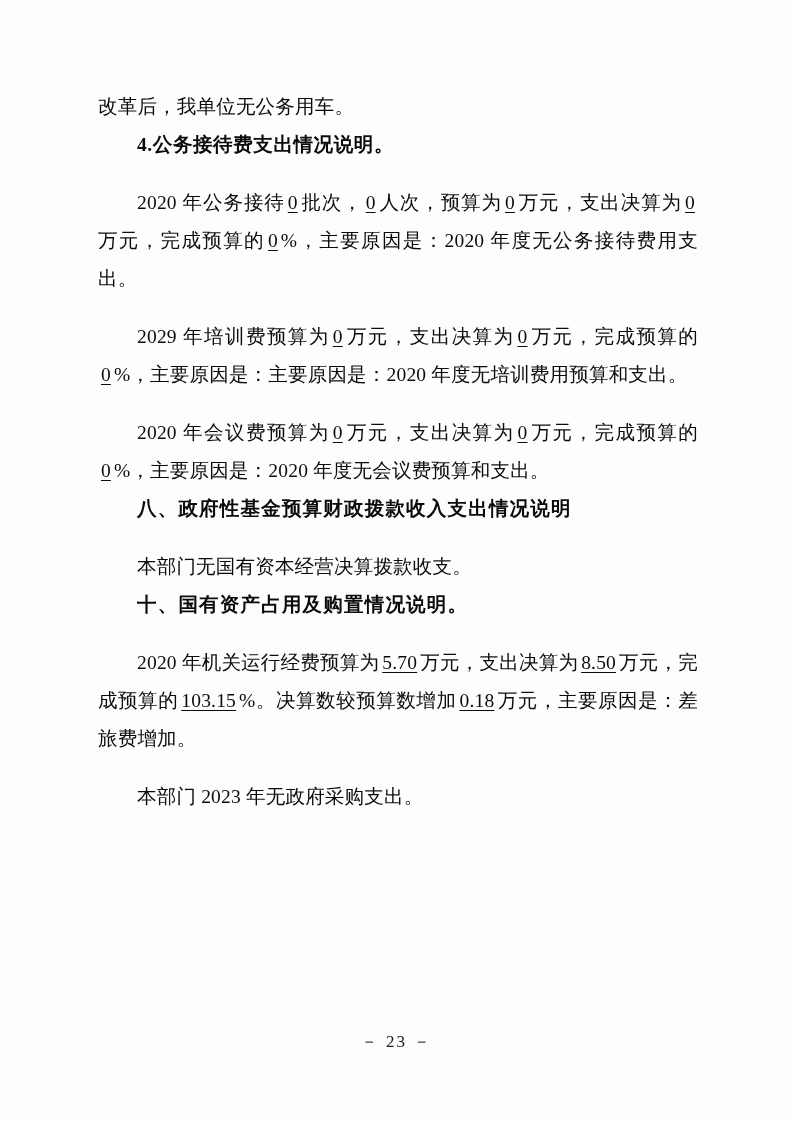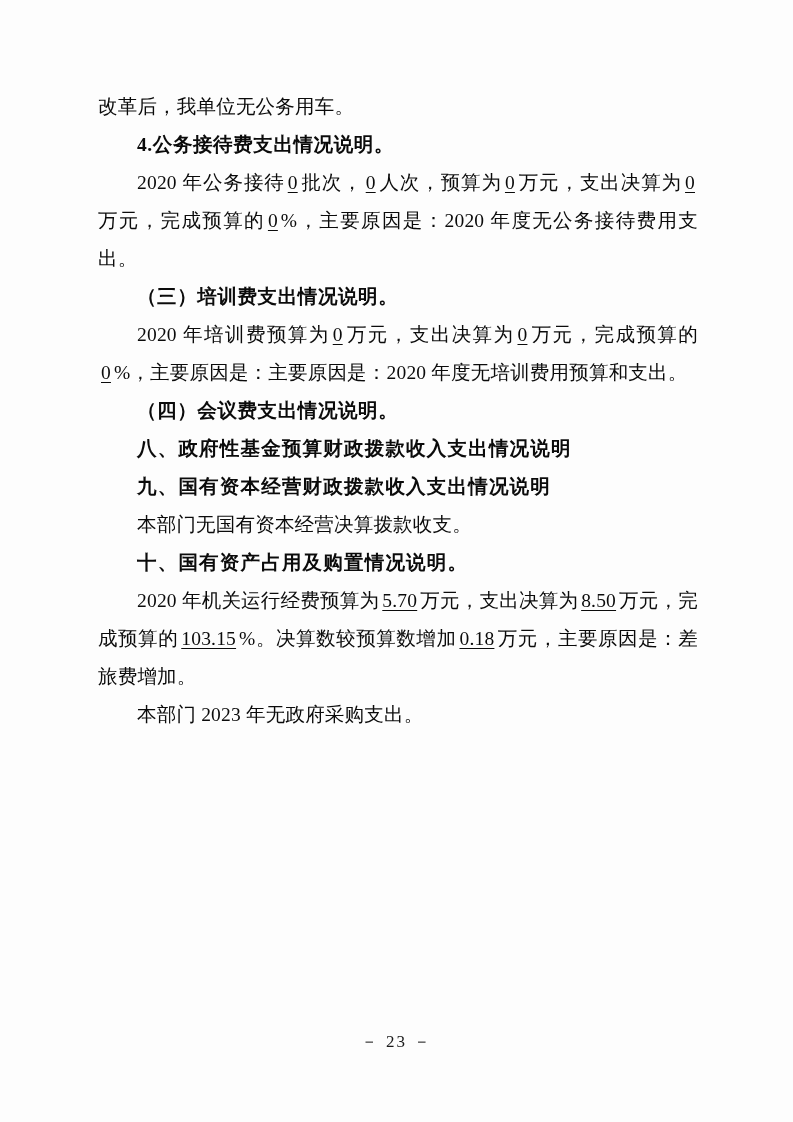--- a/index.html
+++ b/index.html
@@ -28,20 +28,21 @@
   p {
     margin: 0;
     font-size: 19.5px;
     line-height: 38px;
     text-align: justify;
     text-justify: inter-ideograph;
     letter-spacing: 0.2px;
   }
   p.indent {
     text-indent: 39px;
+    margin-top: 20px;
   }
   p.heading {
     text-indent: 39px;
     font-weight: bold;
     font-family: "Liberation Serif", "DejaVu Serif", serif;
     letter-spacing: 0.6px;
   }
   p.heading-num {
     text-indent: 39px;
     font-weight: bold;
@@ -77,31 +78,29 @@
 <div class="page">
 
   <div class="content">
 
     <p class="block">改革后，我单位无公务用车。</p>
 
     <p class="heading">4.公务接待费支出情况说明。</p>
 
     <p class="indent"><span>2020 年公务接待</span><span class="u num">0</span><span>批次，</span><span class="u num">0</span><span>人次，预算为</span><span class="u num">0</span><span>万元，支出决算为</span><span class="u num">0</span><span>万元，完成预算的</span><span class="u num">0</span><span>%，主要原因是：2020 年度无公务接待费用支出。</span></p>
 
-    <p class="heading">（三）培训费支出情况说明。</p>
 
-    <p class="indent"><span>2020 年培训费预算为</span><span class="u num">0</span><span>万元，支出决算为</span><span class="u num">0</span><span>万元，完成预算的</span><span class="u num">0</span><span>%，主要原因是：主要原因是：2020 年度无培训费用预算和支出。</span></p>
+    <p class="indent"><span>2029 年培训费预算为</span><span class="u num">0</span><span>万元，支出决算为</span><span class="u num">0</span><span>万元，完成预算的</span><span class="u num">0</span><span>%，主要原因是：主要原因是：2020 年度无培训费用预算和支出。</span></p>
 
-    <p class="heading">（四）会议费支出情况说明。</p>
 
+    <p class="indent"><span>2020 年会议费预算为</span><span class="u num">0</span><span>万元，支出决算为</span><span class="u num">0</span><span>万元，完成预算的</span><span class="u num">0</span><span>%，主要原因是：2020 年度无会议费预算和支出。</span></p>
 
     <p class="heading-num">八、政府性基金预算财政拨款收入支出情况说明</p>
 
 
-    <p class="heading-num">九、国有资本经营财政拨款收入支出情况说明</p>
 
     <p class="indent">本部门无国有资本经营决算拨款收支。</p>
 
     <p class="heading-num">十、国有资产占用及购置情况说明。</p>
 
     <p class="indent"><span>2020 年机关运行经费预算为</span><span class="u num">5.70</span><span>万元，支出决算为</span><span class="u num">8.50</span><span>万元，完成预算的</span><span class="u num">103.15</span><span>%。决算数较预算数增加</span><span class="u num">0.18</span><span>万元，主要原因是：差旅费增加。</span></p>
 
 
     <p class="indent">本部门 2023 年无政府采购支出。</p>
 

